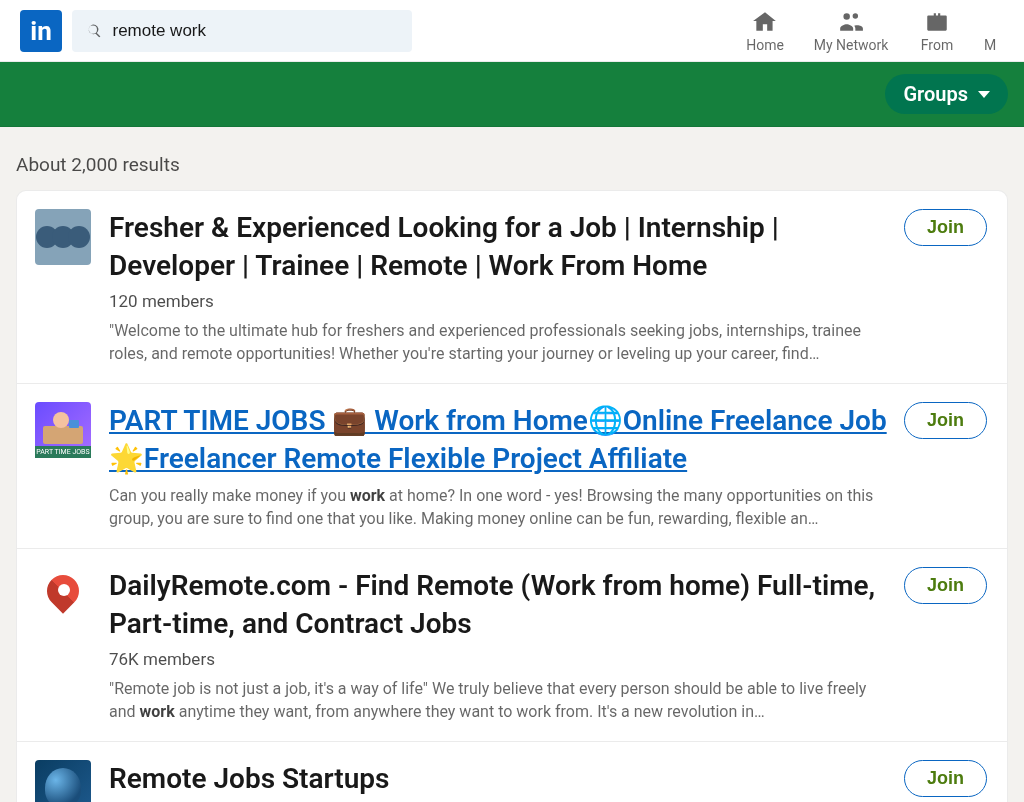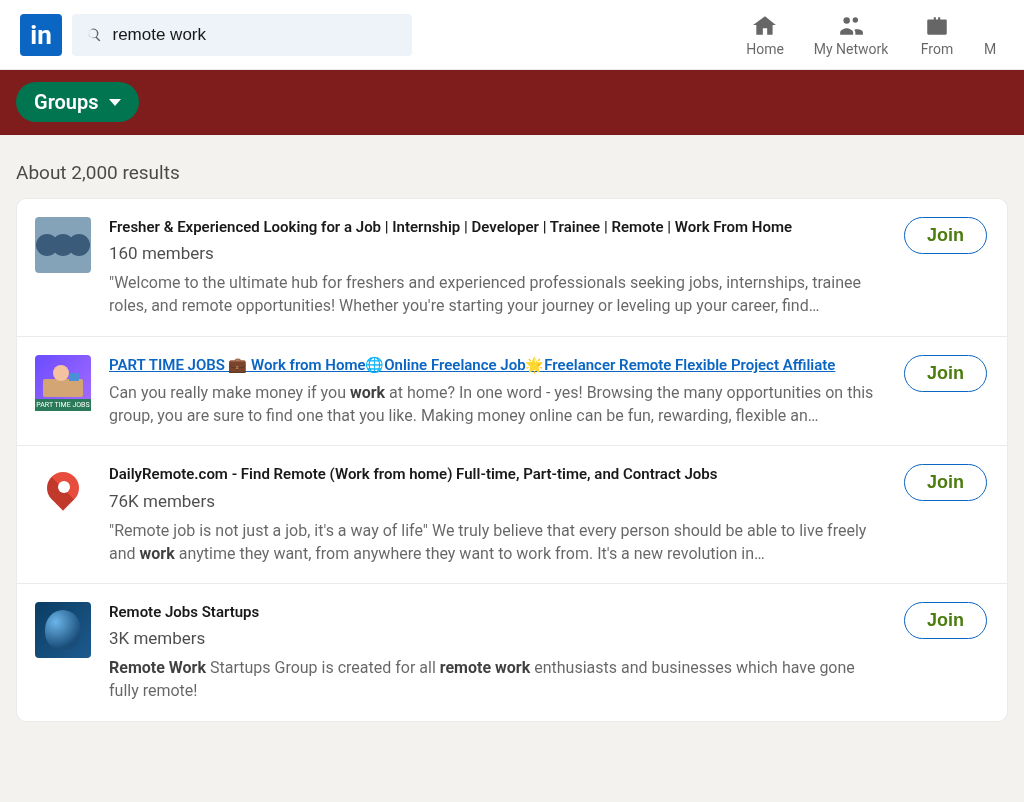--- a/index.html
+++ b/index.html
@@ -1,32 +1,32 @@
 <!DOCTYPE html>
 <html><head>
   <meta charset="utf-8">
   <style>
     * { box-sizing: border-box; margin: 0; padding: 0; }
     body { font-family: -apple-system, BlinkMacSystemFont, "Segoe UI", Roboto, sans-serif; background: #f3f2ef; color: rgba(0,0,0,0.9); width: 1024px; }
     
     
-    .global-nav { background: #fff; border-bottom: 1px solid rgba(0,0,0,0.08); display: flex; align-items: center; padding: 8px 24px 8px 20px; height: 70px; }
+    .global-nav { background: #fff; border-bottom: 1px solid rgba(0,0,0,0.08); display: flex; align-items: center; padding: 8px 24px 8px 20px; height: 62px; }
     .logo { width: 42px; height: 42px; background: #0a66c2; border-radius: 4px; display: flex; align-items: center; justify-content: center; color: #fff; font-weight: 700; font-size: 26px; margin-right: 10px; flex-shrink: 0; }
     .search-box { display: flex; align-items: center; background: #edf3f8; border-radius: 4px; padding: 0 14px; height: 42px; width: 340px; }
     .search-box svg { width: 18px; height: 18px; margin-right: 10px; fill: rgba(0,0,0,0.6); }
     .search-box input { border: none; background: transparent; outline: none; font-size: 17px; width: 100%; color: rgba(0,0,0,0.9); }
     .nav-spacer { flex: 1; }
     .nav-items { display: flex; }
     .nav-item { display: flex; flex-direction: column; align-items: center; min-width: 86px; color: rgba(0,0,0,0.6); text-decoration: none; cursor: pointer; font-size: 14px; }
     .nav-item .icon-box { height: 26px; display: flex; align-items: center; justify-content: center; margin-bottom: 2px; }
     .nav-item svg { width: 26px; height: 26px; fill: rgba(0,0,0,0.6); }
     .nav-cut { min-width: 20px; overflow: hidden; }
 
     
-    .filter-bar { background: #7f1d1d; border-bottom: 1px solid rgba(0,0,0,0.08); padding: 12px 16px; }
+    .filter-bar { background: #15803d; border-bottom: 1px solid rgba(0,0,0,0.08); padding: 12px 16px; text-align: right; }
     .filter-pill { display: inline-flex; align-items: center; background: #01754f; color: #fff; font-size: 20px; font-weight: 600; padding: 8px 18px; border-radius: 24px; cursor: pointer; }
     .filter-pill .caret { margin-left: 10px; width: 0; height: 0; border-left: 6px solid transparent; border-right: 6px solid transparent; border-top: 7px solid #fff; }
 
     
     .content { padding: 26px 16px 0 16px; }
     .results-count { color: rgba(0,0,0,0.7); font-size: 19px; margin-bottom: 14px; }
     .results-card { background: #fff; border: 1px solid rgba(0,0,0,0.08); border-radius: 10px; padding: 0; }
     .group-row { display: flex; padding: 18px 20px 18px 18px; border-bottom: 1px solid rgba(0,0,0,0.08); }
     .group-row:last-child { border-bottom: none; }
     .group-img { width: 56px; height: 56px; border-radius: 4px; flex-shrink: 0; margin-right: 18px; }
@@ -43,21 +43,21 @@
     
     .img-3 { display: flex; align-items: center; justify-content: center; }
     .img-3 .pin { width: 40px; height: 40px; position: relative; }
     .img-3 .pin::before { content:''; position:absolute; top:0; left:4px; width:32px; height:32px; border-radius:50% 50% 50% 0; background: linear-gradient(90deg,#c0392b 50%, #e74c3c 50%); transform: rotate(-45deg); }
     .img-3 .pin::after { content:''; position:absolute; top:9px; left:15px; width:12px; height:12px; border-radius:50%; background: #fff; }
     
     .img-4 { background: linear-gradient(135deg,#0a3d62,#1e5a8e); display: flex; align-items: center; justify-content: center; overflow: hidden; }
     .img-4 .head { width: 36px; height: 40px; border-radius: 50% 50% 45% 45%; background: radial-gradient(circle at 30% 30%, #6bb5e8 0%, #1a4d7a 70%); position: relative; }
     
     .group-body { flex: 1; min-width: 0; padding-right: 16px; }
-    .group-title { font-size: 15px; font-weight: 600; color: rgba(0,0,0,0.9); line-height: 1.35; margin-bottom: 6px; cursor: pointer; }
+    .group-title { font-size: 28px; font-weight: 600; color: rgba(0,0,0,0.9); line-height: 1.35; margin-bottom: 6px; cursor: pointer; }
     .group-title.linklike { color: #0a66c2; }
     .group-members { font-size: 17px; color: rgba(0,0,0,0.7); margin-bottom: 8px; }
     .group-desc { font-size: 16px; color: rgba(0,0,0,0.6); line-height: 1.45; }
     .group-desc b { color: rgba(0,0,0,0.75); }
     
     .join-btn { align-self: flex-start; border: 1.5px solid #0a66c2; color: #4d7c0f; background: #fff; font-size: 18px; font-weight: 600; padding: 7px 22px; border-radius: 24px; cursor: pointer; flex-shrink: 0; }
   </style>
 </head>
 <body>
 
@@ -116,21 +116,21 @@
     <div class="group-row">
       <div class="group-img img-1">
           <div class="dots">
             <div class="dot"></div>
             <div class="dot"></div>
             <div class="dot"></div>
           </div>
         </div>
       <div class="group-body">
         <div class="group-title"><span class="hover-underline">Fresher &amp; Experienced Looking for a Job | Internship | Developer | Trainee | Remote | Work From Home</span></div>
-        <div class="group-members">160 members</div>
+        <div class="group-members">120 members</div>
         <div class="group-desc">"Welcome to the ultimate hub for freshers and experienced professionals seeking jobs, internships, trainee roles, and remote opportunities! Whether you're starting your journey or leveling up your career, find…</div>
       </div>
       <button class="join-btn">Join</button>
     </div>
 
     <div class="group-row">
       <div class="group-img img-2">
           <div class="desk"></div>
           <div class="tag">PART TIME JOBS</div>
         </div>

